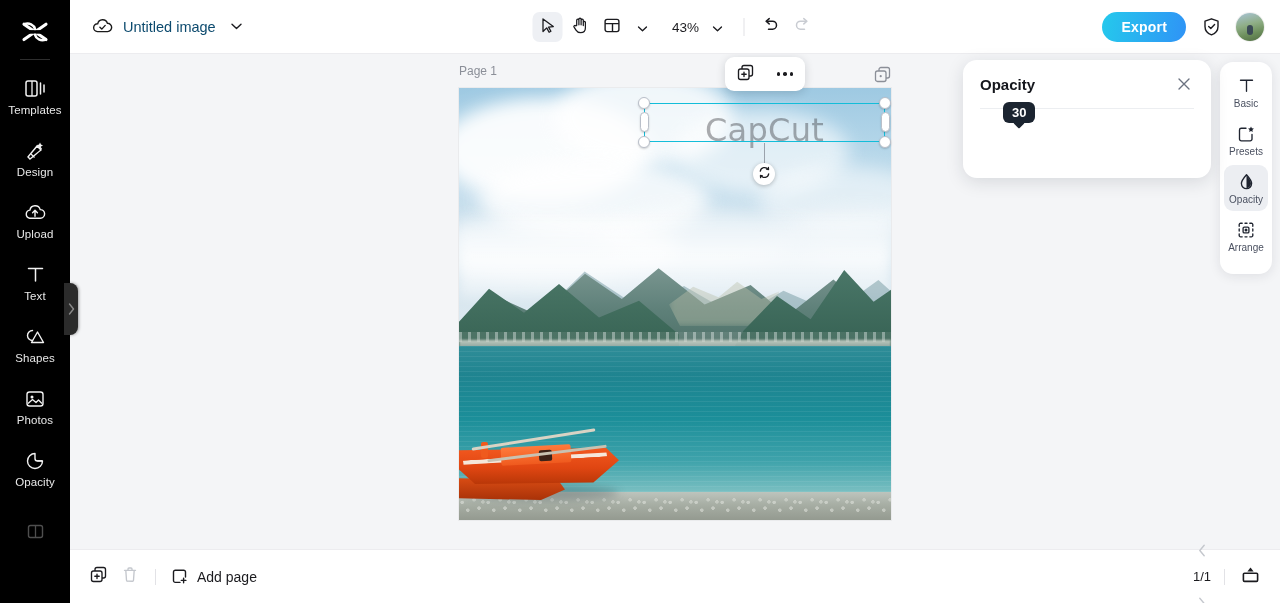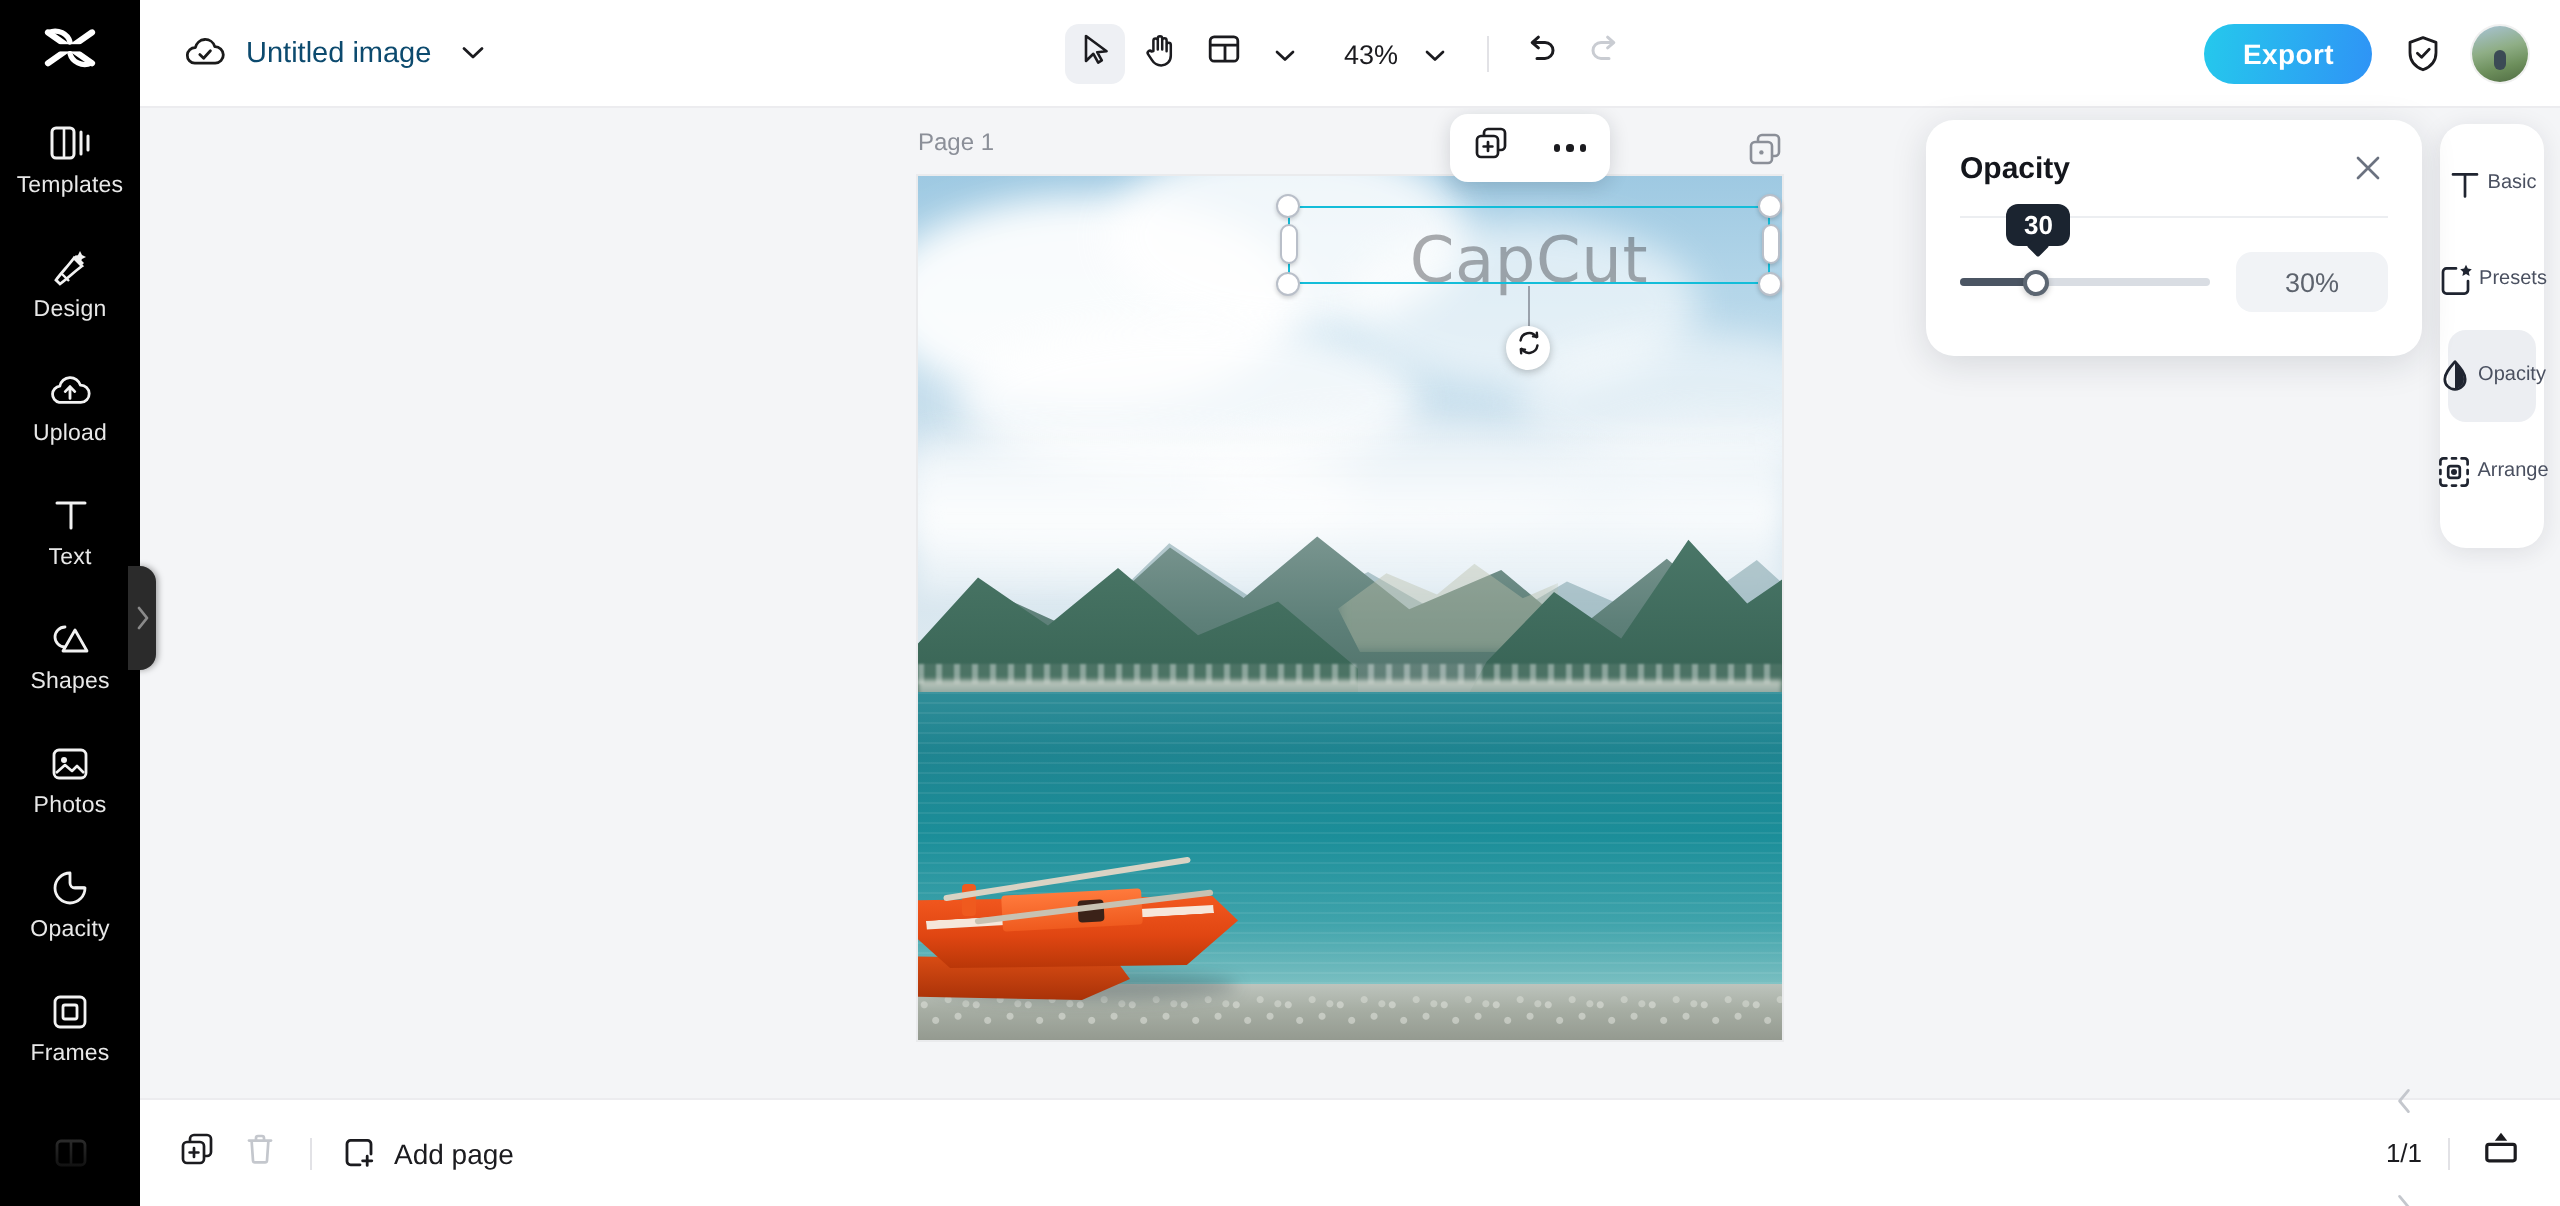--- a/index.html
+++ b/index.html
@@ -297,21 +297,21 @@
     width:8px; height:8px; background:#1b2430; border-radius:1px;
   }
 
   
   .right-rail {
     position:absolute; right: 8px; top: 62px; width: 52px; height: 212px;
     background:#fff; border-radius: 13px; box-shadow: 0 2px 12px rgba(25,30,45,.10);
     display:flex; flex-direction:column; align-items:center; padding: 7px 0; gap: 2px; z-index: 24;
   }
   .rr-item {
-    width: 44px; height: 46px; border-radius: 9px; display:flex; 
+    width: 44px; height: 46px; border-radius: 9px; display:flex; flex-direction:column;
     align-items:center; justify-content:center; gap:3px; cursor:pointer;
   }
   .rr-item.active { background:#eceef2; }
   .rr-ico { width:20px;height:20px;display:flex;align-items:center;justify-content:center;color:#1f2430;}
   .rr-label { font-size: 10px; color:#4a5060; line-height:1; }
 
   
   .bottombar {
     position:absolute; left: 70px; bottom: 0; width: 1210px; height: 54px;
     background:#fff; border-top: 1px solid #ececef; display:flex; align-items:center; z-index:20;
@@ -411,29 +411,20 @@
       <div class="rail-item">
         <span class="ri-icon">
           <svg width="20" height="20" viewBox="0 0 20 20" fill="none">
             <path d="M10 2.5 A7.5 7.5 0 1 0 17.5 10 L12.5 10 A2.5 2.5 0 0 1 10 7.5 Z" stroke="currentColor" stroke-width="1.4" fill="none" stroke-linejoin="round"></path>
             <path d="M12.2 9.8 L17.4 9.8" stroke="currentColor" stroke-width="1.3"></path>
           </svg>
         </span>
         <span class="ri-label">Opacity</span>
       </div>
 
-      <div class="rail-item">
-        <span class="ri-icon">
-          <svg width="20" height="20" viewBox="0 0 20 20" fill="none">
-            <rect x="2.5" y="2.5" width="15" height="15" rx="2.5" stroke="currentColor" stroke-width="1.4"></rect>
-            <rect x="6.5" y="6.5" width="7" height="7" rx="1" stroke="currentColor" stroke-width="1.4"></rect>
-          </svg>
-        </span>
-        <span class="ri-label">Frames</span>
-      </div>
 
       <div class="rail-item faded">
         <span class="ri-icon">
           <svg width="19" height="19" viewBox="0 0 19 19" fill="none">
             <rect x="2.5" y="3.5" width="14" height="12" rx="2" stroke="currentColor" stroke-width="1.4"></rect>
             <path d="M9.5 3.5 v12" stroke="currentColor" stroke-width="1.3"></path>
           </svg>
         </span>
       </div>
     </div>
@@ -626,28 +617,20 @@
   <div class="opacity-panel">
     <div class="op-head">
       <span class="op-title">Opacity</span>
       <span class="op-close">
         <svg width="14" height="14" viewBox="0 0 14 14" fill="none">
           <path d="M2 2 L12 12 M12 2 L2 12" stroke="currentColor" stroke-width="1.35" stroke-linecap="round"></path>
         </svg>
       </span>
     </div>
     <div class="op-divider"></div>
-    <div class="op-body">
-      <div class="slider-wrap">
-        <div class="track"></div>
-        <div class="track-fill" style="width:30%"></div>
-        <div class="thumb" style="left:30%"></div>
-      </div>
-      <div class="value-box">30%</div>
-    </div>
   </div>
   <div class="tooltip">30</div>
 
   <div class="right-rail">
 
     <div class="rr-item">
       <span class="rr-ico">
         <svg width="17" height="17" viewBox="0 0 17 17" fill="none">
           <path d="M2.5 3.2 H14.5 M8.5 3.2 V14.2" stroke="currentColor" stroke-width="1.35" stroke-linecap="round"></path>
         </svg>

